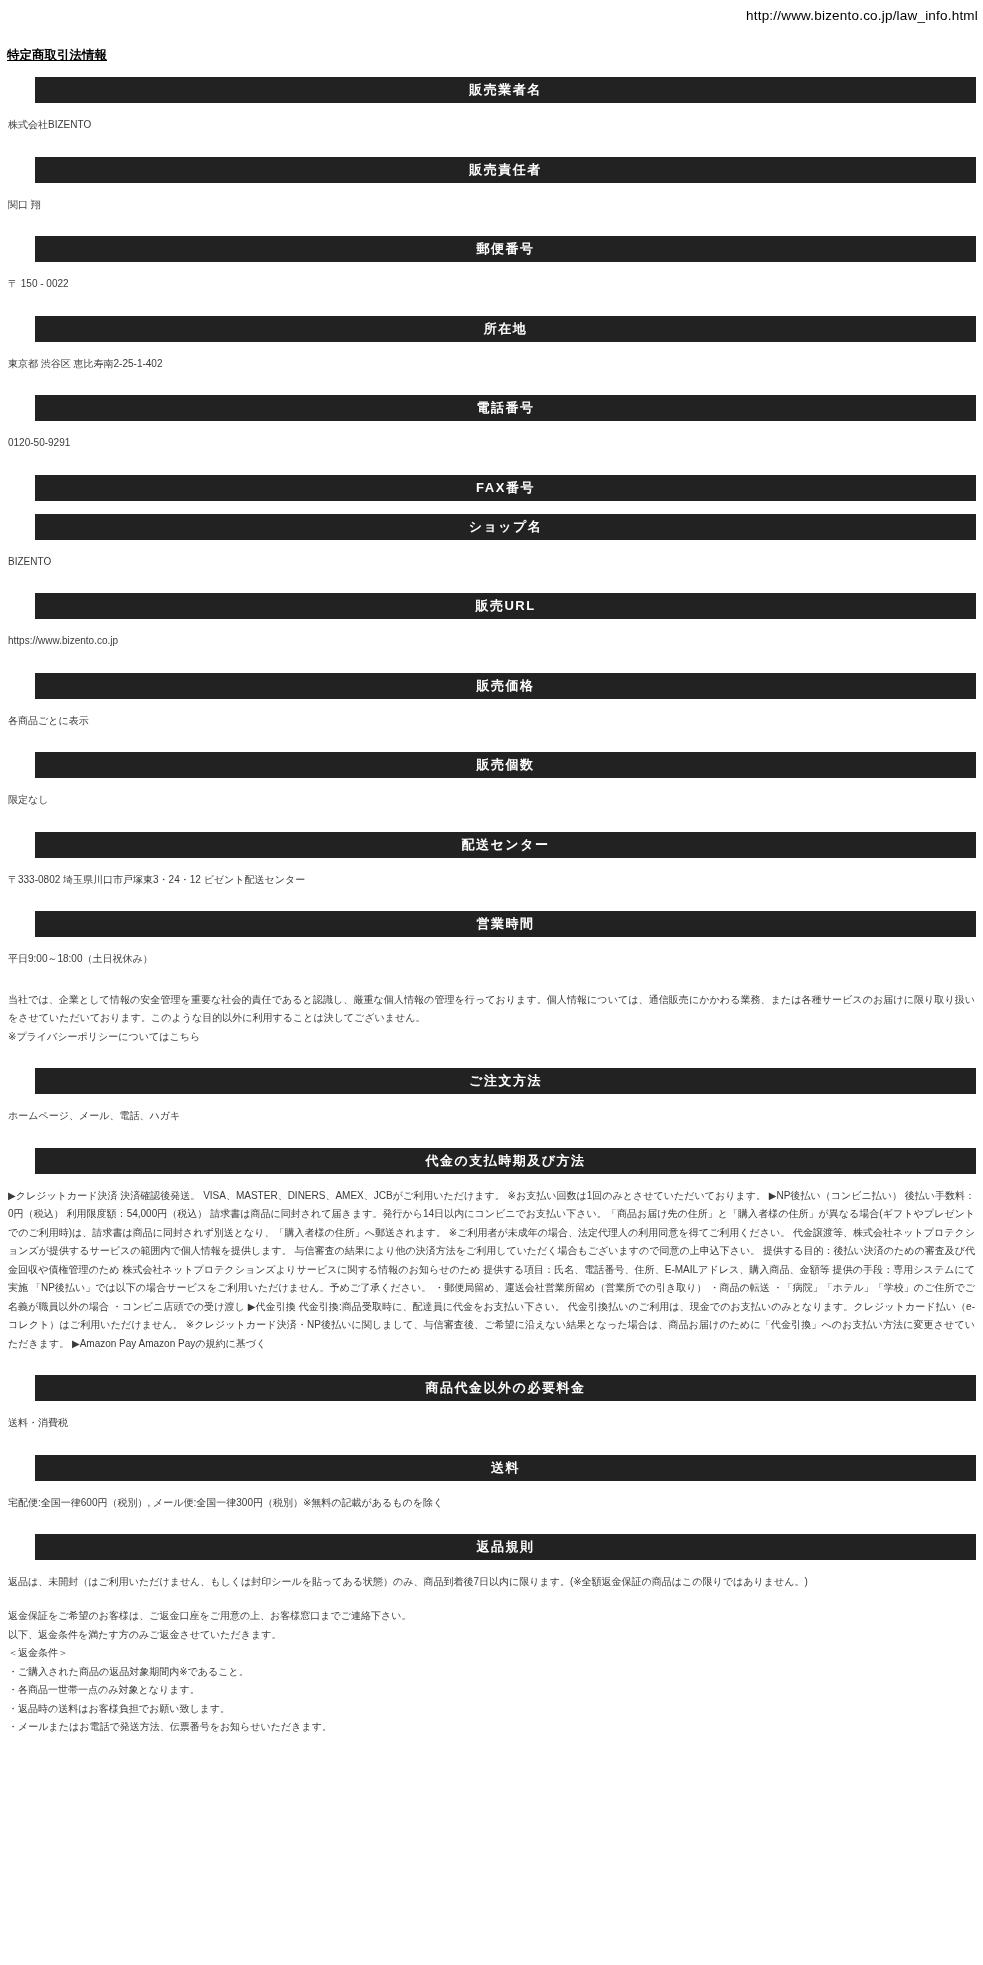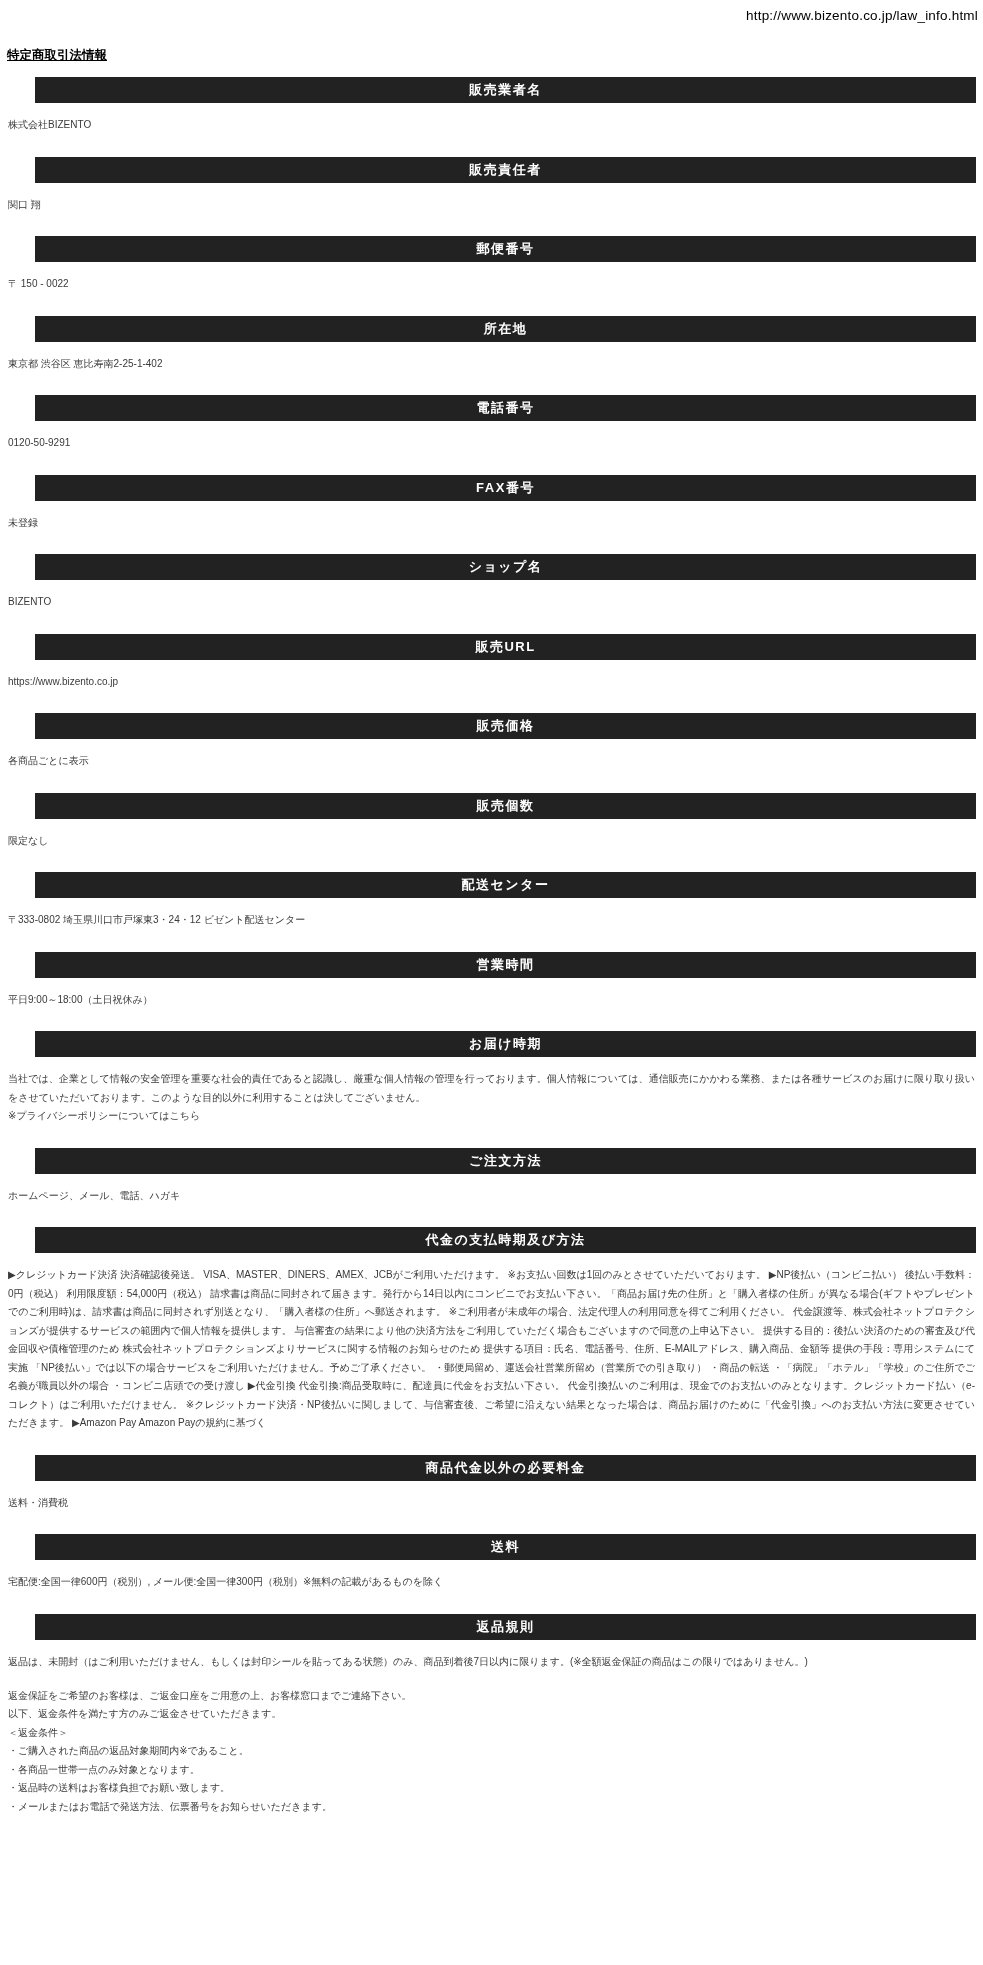--- a/index.html
+++ b/index.html
@@ -90,23 +90,20 @@
       </div>
       <div class="section-header">
         <span>電話番号</span>
       </div>
       <div class="section-body">
         <div class="line">0120-50-9291</div>
       </div>
       <div class="section-header">
         <span>FAX番号</span>
       </div>
-      <div class="section-body">
-        <div class="line">未登録</div>
-      </div>
       <div class="section-header">
         <span>ショップ名</span>
       </div>
       <div class="section-body">
         <div class="line">BIZENTO</div>
       </div>
       <div class="section-header">
         <span>販売URL</span>
       </div>
       <div class="section-body">
@@ -128,23 +125,20 @@
         <span>配送センター</span>
       </div>
       <div class="section-body">
         <div class="line">〒333-0802 埼玉県川口市戸塚東3・24・12 ビゼント配送センター</div>
       </div>
       <div class="section-header">
         <span>営業時間</span>
       </div>
       <div class="section-body">
         <div class="line">平日9:00～18:00（土日祝休み）</div>
-      </div>
-      <div class="section-header">
-        <span>お届け時期</span>
       </div>
       <div class="section-body">
         <div class="line">当社では、企業として情報の安全管理を重要な社会的責任であると認識し、厳重な個人情報の管理を行っております。個人情報については、通信販売にかかわる業務、または各種サービスのお届けに限り取り扱いをさせていただいております。このような目的以外に利用することは決してございません。</div>
         <div class="line">※プライバシーポリシーについてはこちら</div>
       </div>
       <div class="section-header">
         <span>ご注文方法</span>
       </div>
       <div class="section-body">
         <div class="line">ホームページ、メール、電話、ハガキ</div>

